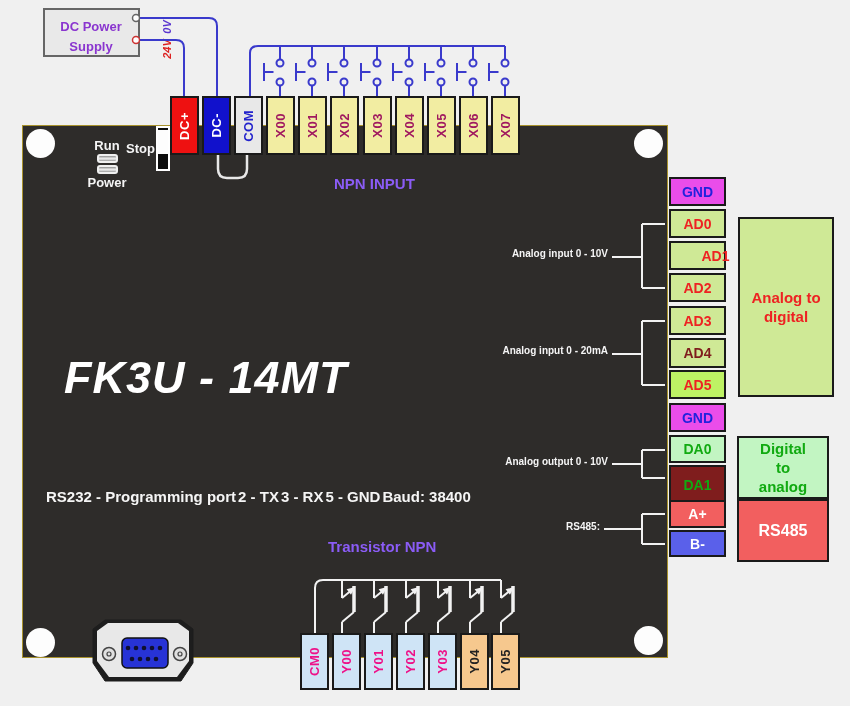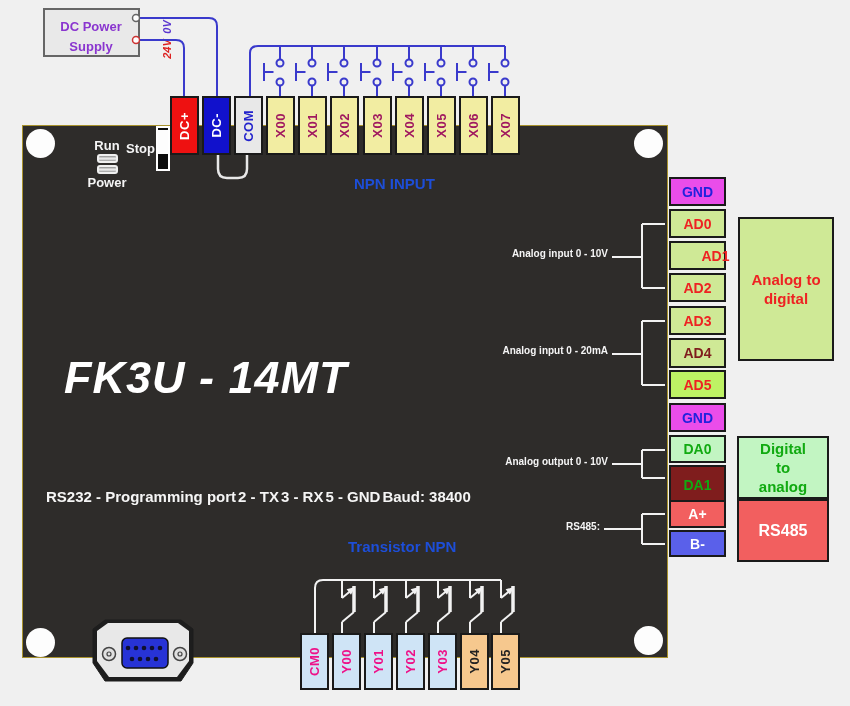--- a/index.html
+++ b/index.html
@@ -34,21 +34,21 @@
     background:#e9e9e9; border:2px solid #666; z-index:4;
   }
   #psu .psu-title {
     position:absolute; left:5px; top:7px; width:82px;
     color:#8a35cf; font-weight:bold; font-size:13px; line-height:20px; text-align:center;
   }
   .psu-pin { position:absolute; font-size:11px; font-weight:bold; font-style:italic; transform:rotate(-90deg); }
   #psu-0v  { left:115px; top:11px; color:#5a35cf; }
   #psu-24v { left:112px; top:33px; color:#d22; }
   
-  .wlabel { position:absolute; color:#1d4ed8; font-weight:bold; z-index:6;margin-left:20px; }
+  .wlabel { position:absolute; color:#8b5cf6; font-weight:bold; z-index:6; }
   #model-title {
     position:absolute; left:64px; top:352px; color:#fff; z-index:6;
     font-size:45px; font-weight:bold; font-style:italic; letter-spacing:1px;
   }
   #rs232-block { position:absolute; left:46px; top:488px; z-index:6; display:flex; flex-direction:row; gap:2px; }
   #rs232-block div { color:#f5f5f5; font-weight:bold; font-size:15px; }
   
   #led-cluster { position:absolute; left:84px; top:139px; width:46px; z-index:6;
     display:flex; flex-direction:column; align-items:center; gap:2px; }
   #led-cluster .lbl { color:#f5f5f5; font-weight:bold; font-size:13px; line-height:13px; }
@@ -60,21 +60,21 @@
   #switch-body { width:18px; height:45px; border:2px solid #fff; background:#0c0c0c;
     display:flex; justify-content:center; padding-top:2px; }
   #switch-knob { width:10px; height:24px; background:#fdfdfd; }
   
   .ann { position:absolute; color:#f5f5f5; font-weight:bold; font-size:10px;
     width:208px; text-align:right; left:400px; z-index:6; }
   
   .sidebox { position:absolute; border:2px solid #1a1a1a; z-index:10;
     display:flex; align-items:center; justify-content:center; text-align:center;
     font-weight:bold; font-size:15px; line-height:19px; }
-  #box-a2d   { left:738px; top:217px; width:96px; height:144px; padding:0 10px; }
+  #box-a2d   { left:738px; top:217px; width:96px; height:180px; padding:0 10px; }
   #box-d2a   { left:737px; top:436px; width:92px; height:63px; padding:0 12px; }
   #box-rs485 { left:737px; top:499px; width:92px; height:63px; font-size:16px; }
   #wiring { position:absolute; left:0; top:0; z-index:5; pointer-events:none; }
   #db9 { position:absolute; left:85px; top:615px; z-index:7; }
 </style>
 </head>
 <body>
 
 <div id="stage">
 

